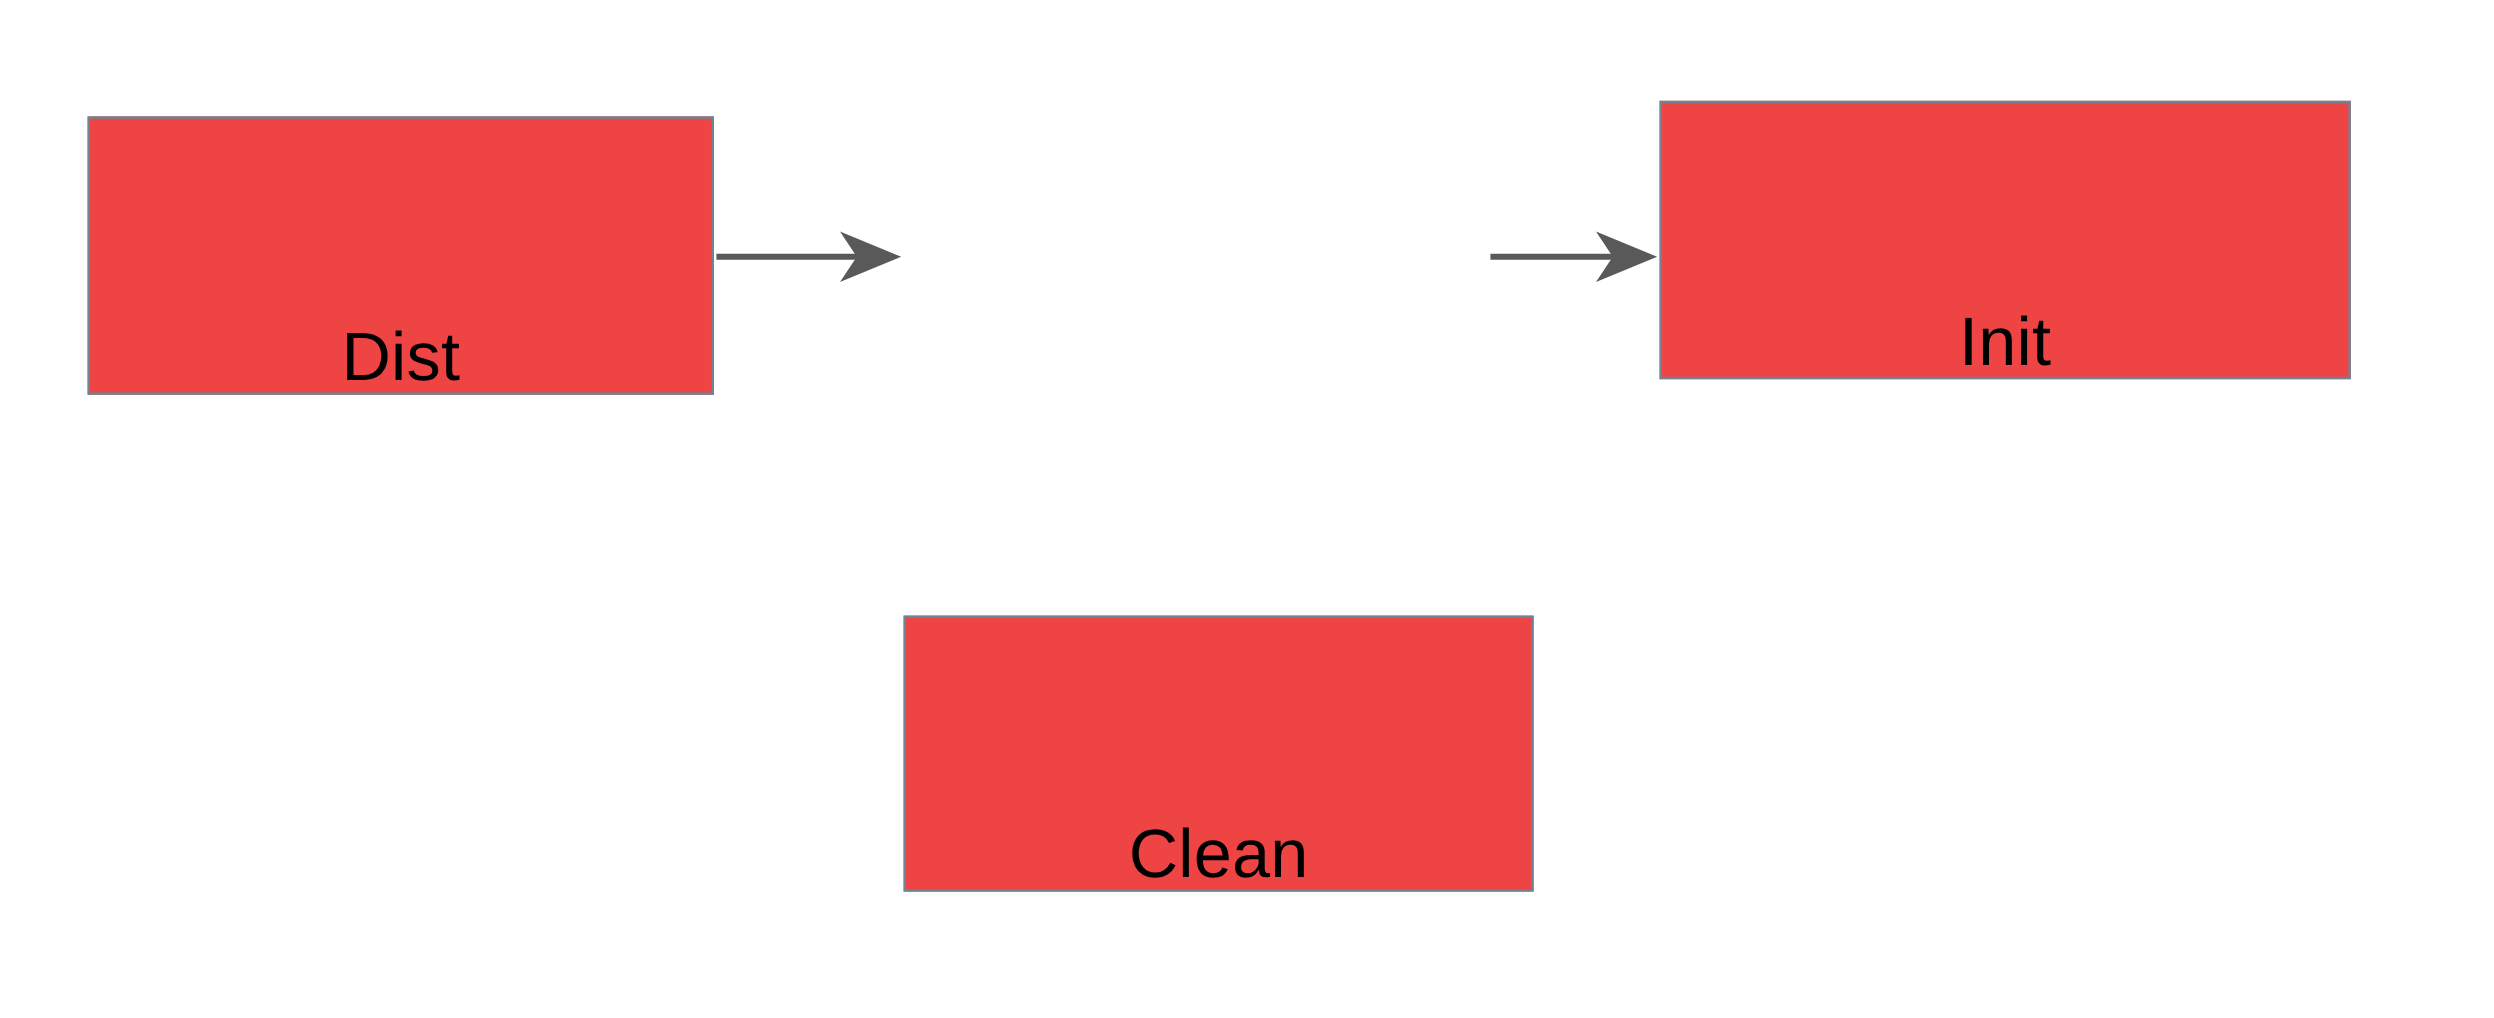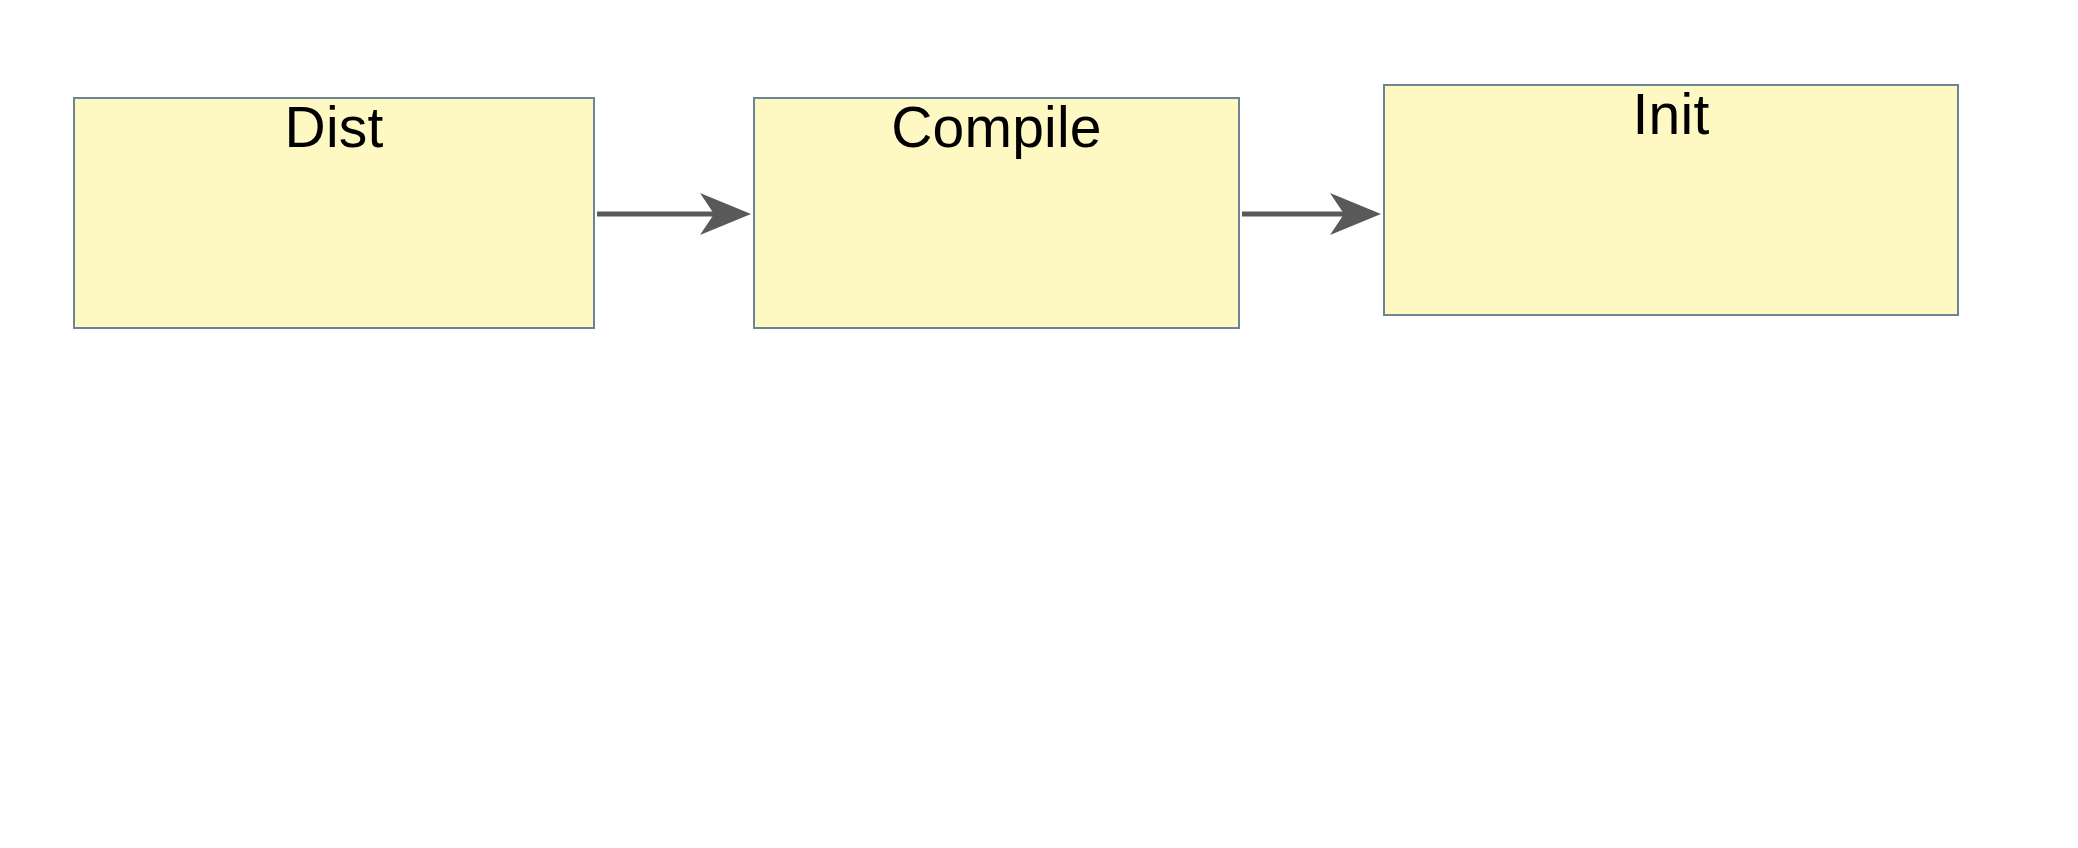--- a/index.html
+++ b/index.html
@@ -14,24 +14,24 @@
   #canvas {
     position: relative;
     width: 2078px;
     height: 848px;
     background: #ffffff;
     overflow: hidden;
   }
   .node {
     position: absolute;
     box-sizing: border-box;
-    background: #fef9c3;
+    background: #ef4444;
     border: 2px solid #6c8494;
     display: flex;
-    align-items: flex-start;
+    align-items: flex-end;
     justify-content: center;
   }
   .node-label {
     font-family: "Liberation Sans", sans-serif;
     font-size: 57px;
     font-weight: 400;
     color: #000000;
     line-height: 1;
     letter-spacing: 0.2px;
     white-space: nowrap;
@@ -68,22 +68,22 @@
     <g>
       <line class="edge-line" x1="1242" y1="214" x2="1368" y2="214"></line>
       <path class="edge-head" d="M 1381 214 L 1330 193 L 1344 214 L 1330 235 Z"></path>
     </g>
   </svg>
 
   <div class="node" style="left:73px; top:97px; width:522px; height:232px;">
     <span class="node-label">Dist</span>
   </div>
 
-  <div class="node" style="left:753px; top:97px; width:487px; height:232px;">
-    <span class="node-label">Compile</span>
-  </div>
 
   <div class="node" style="left:1383px; top:84px; width:576px; height:232px;">
     <span class="node-label">Init</span>
   </div>
 
+  <div class="node" style="left:753px; top:513px; width:525px; height:230px;">
+    <span class="node-label">Clean</span>
+  </div>
 
 </div>
 
 </body></html>

